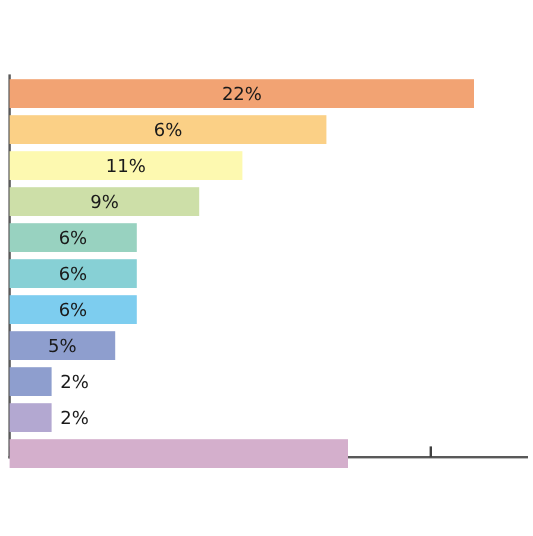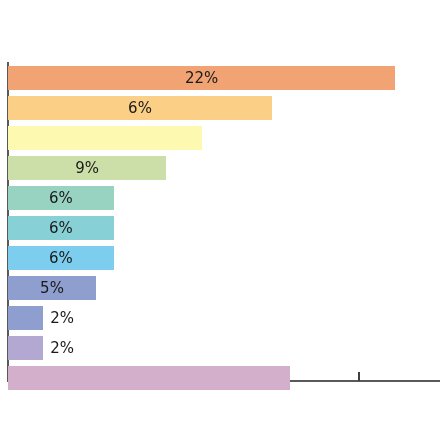--- a/index.html
+++ b/index.html
@@ -99,20 +99,21 @@
         <div class="bar-row" style="top: 66px; width: 436px;">
           <div class="bar" style="width: 387.2px; background: rgb(242, 163, 115);"></div>
           <div class="bar-label inside" style="left: 0px; width: 387.2px;">22%</div>
         </div>
         <div class="bar-row" style="top: 96px; width: 436px;">
           <div class="bar" style="width: 264px; background: rgb(251, 208, 134);"></div>
           <div class="bar-label inside" style="left: 0px; width: 264px;">6%</div>
         </div>
         <div class="bar-row" style="top: 126px; width: 436px;">
           <div class="bar" style="width: 193.6px; background: rgb(253, 249, 176);"></div>
+          <div class="bar-label inside" style="left: 0px; width: 193.6px;">11%</div>
         </div>
         <div class="bar-row" style="top: 156px; width: 436px;">
           <div class="bar" style="width: 158.4px; background: rgb(205, 223, 168);"></div>
           <div class="bar-label inside" style="left: 0px; width: 158.4px;">9%</div>
         </div>
         <div class="bar-row" style="top: 186px; width: 436px;">
           <div class="bar" style="width: 105.6px; background: rgb(152, 210, 192);"></div>
           <div class="bar-label inside" style="left: 0px; width: 105.6px;">6%</div>
         </div>
         <div class="bar-row" style="top: 216px; width: 436px;">

